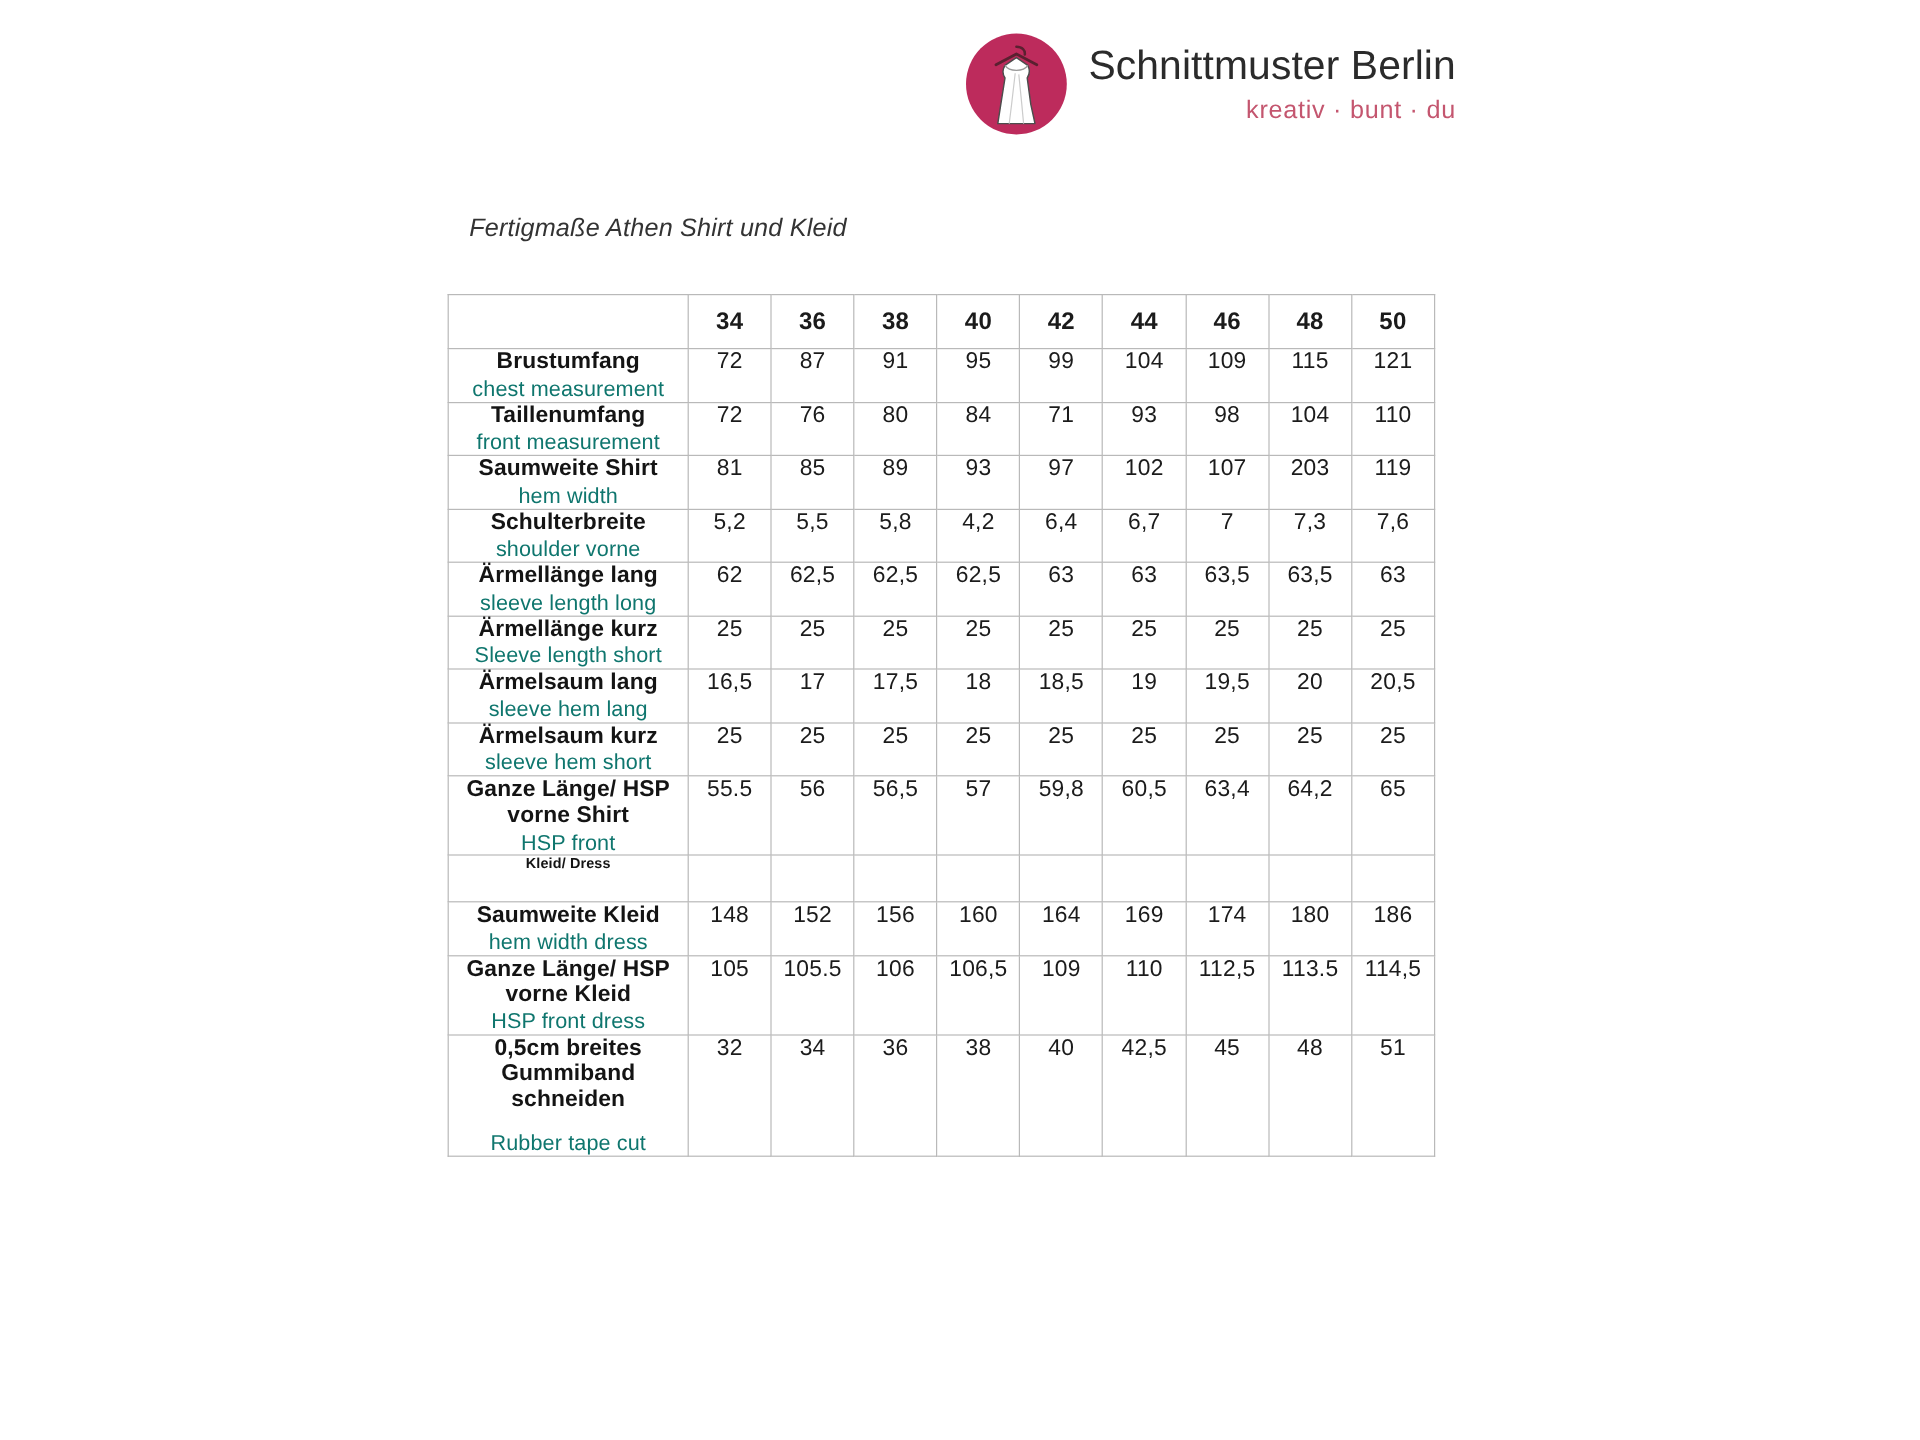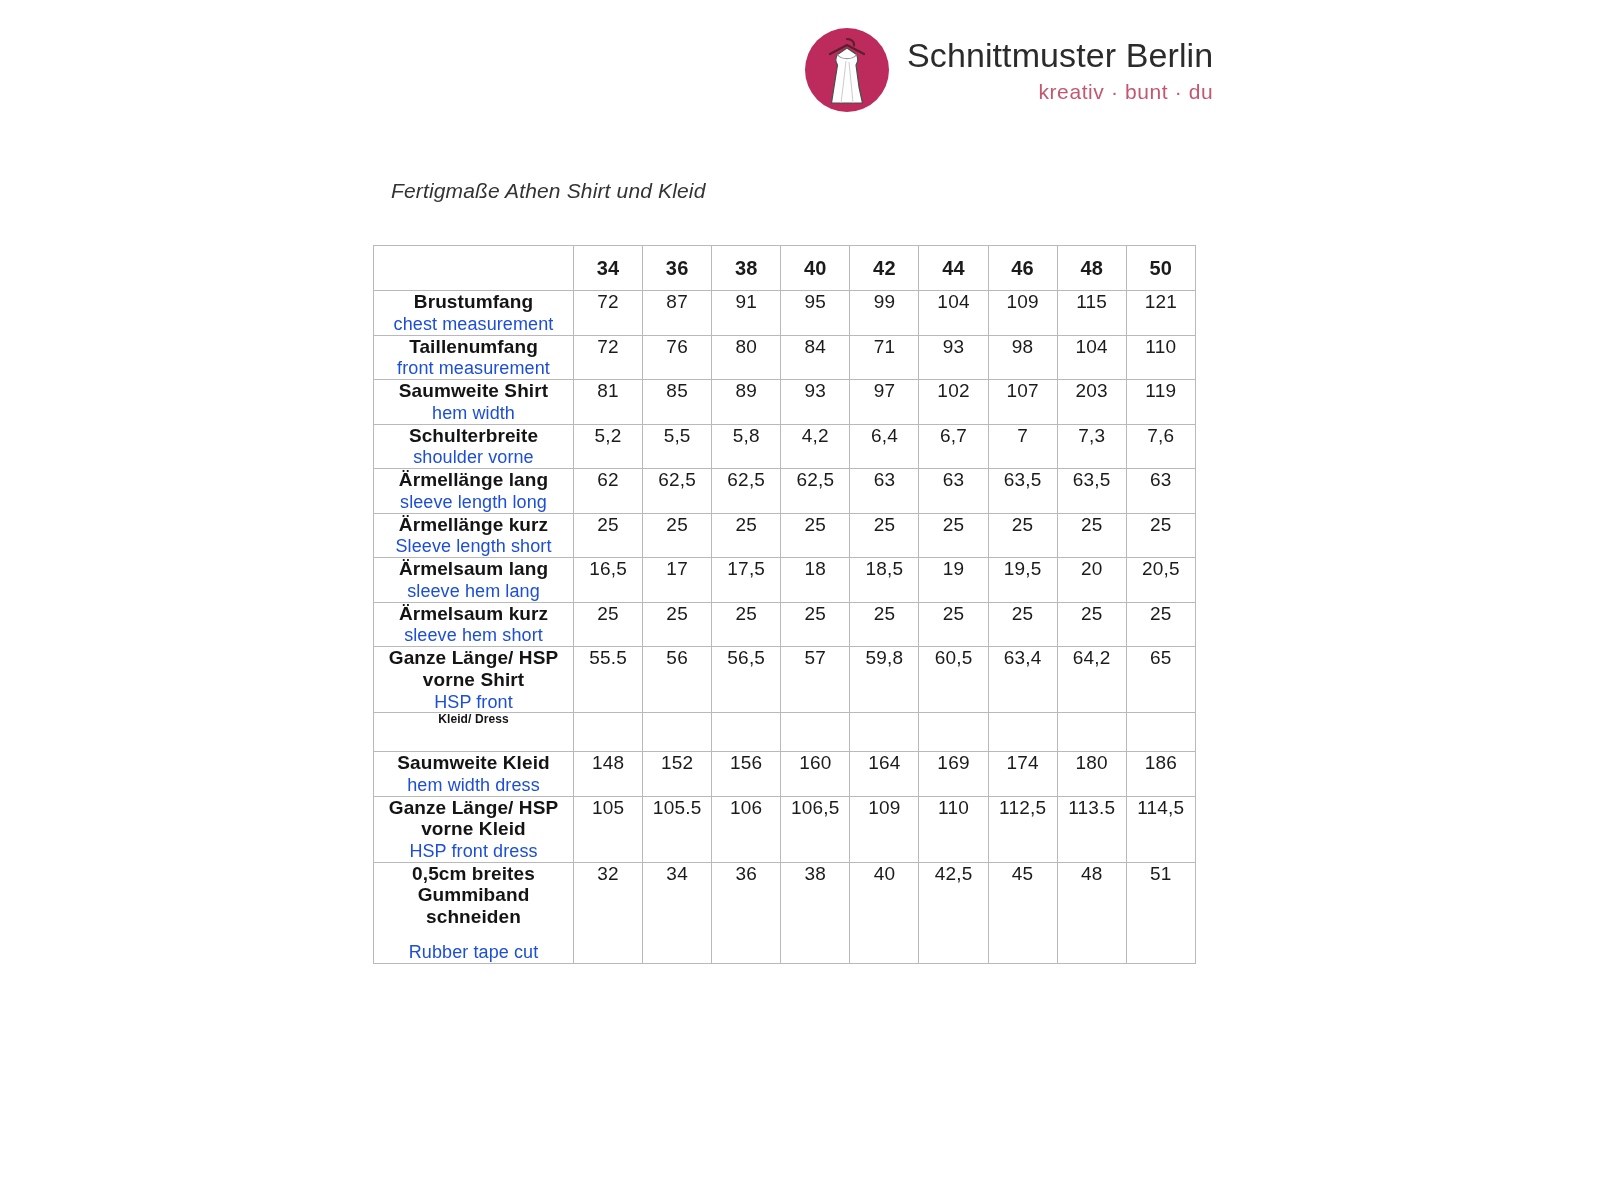--- a/index.html
+++ b/index.html
@@ -118,21 +118,21 @@
     font-size: 19px;
     font-weight: 700;
     color: #141414;
     line-height: 1.14;
     letter-spacing: 0.1px;
   }
   .lbl-en {
     display: block;
     font-size: 18px;
     font-weight: 400;
-    color: #1d4ed8;
+    color: #0f766e;
     line-height: 1.16;
     letter-spacing: 0.1px;
     margin-top: 1px;
   }
   .lbl-en.spaced { margin-top: 14px; }
 
   td.val {
     text-align: center;
     font-size: 19px;
     font-weight: 400;

